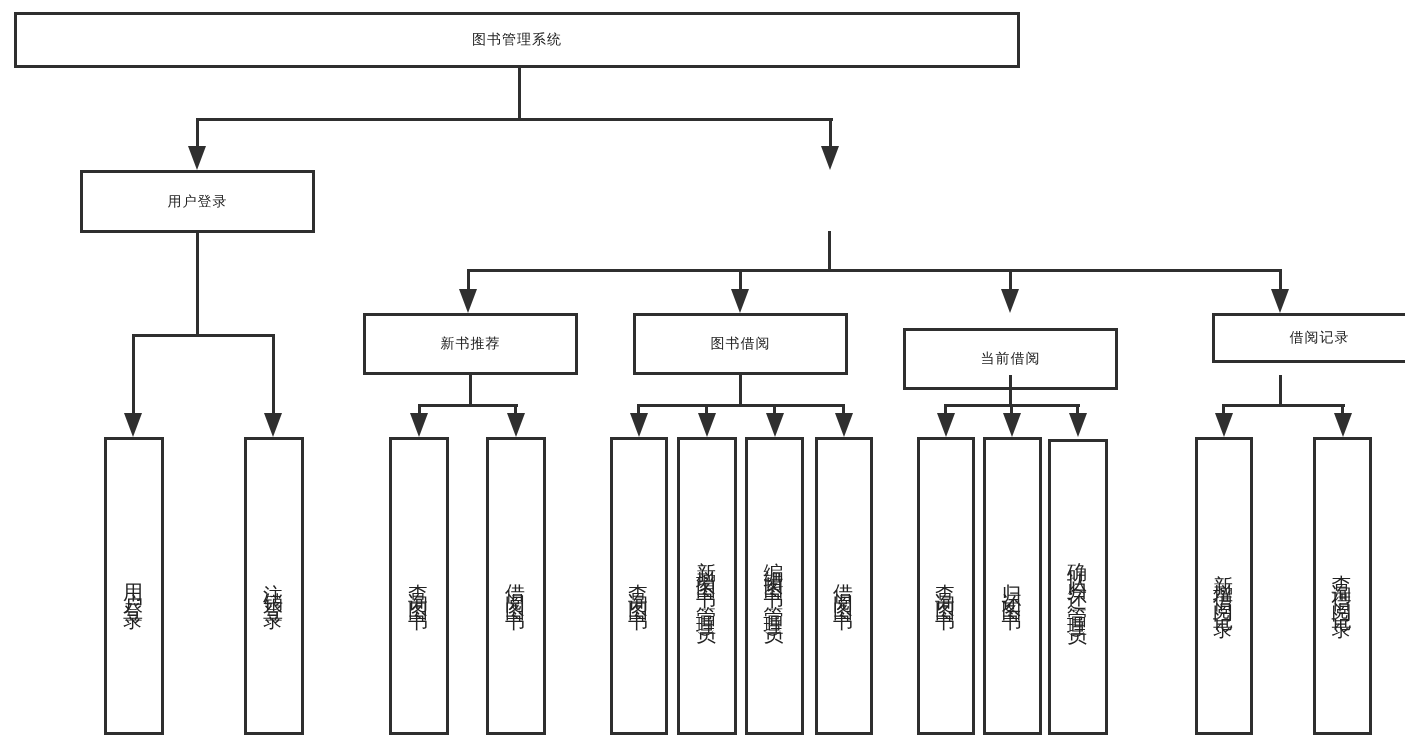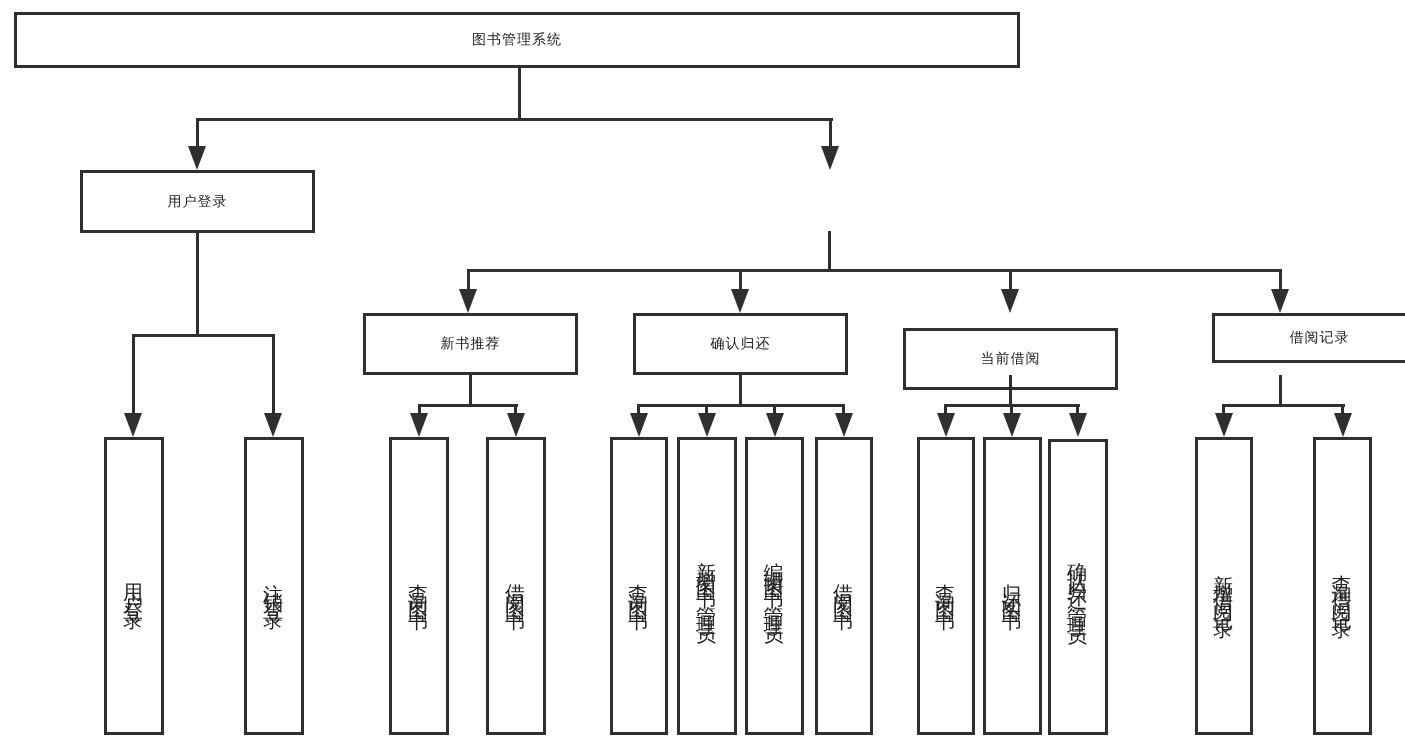--- a/index.html
+++ b/index.html
@@ -70,21 +70,21 @@
   <div class="vl" style="left:467px;top:269px;height:23px"></div>
   <div class="vl" style="left:739px;top:269px;height:23px"></div>
   <div class="vl" style="left:1009px;top:269px;height:23px"></div>
   <div class="vl" style="left:1279px;top:269px;height:23px"></div>
   <div class="ar" style="left:459px;top:289px"></div>
   <div class="ar" style="left:731px;top:289px"></div>
   <div class="ar" style="left:1001px;top:289px"></div>
   <div class="ar" style="left:1271px;top:289px"></div>
 
   <div class="hbox" style="left:363px;top:313px;width:215px;height:62px">新书推荐</div>
-  <div class="hbox" style="left:633px;top:313px;width:215px;height:62px">确认归还</div>
+  <div class="hbox" style="left:633px;top:313px;width:215px;height:62px">图书借阅</div>
   <div class="hbox" style="left:903px;top:328px;width:215px;height:62px">当前借阅</div>
   <div class="hbox" style="left:1212px;top:313px;width:215px;height:50px">借阅记录</div>
 
   <div class="vl" style="left:469px;top:375px;height:32px"></div>
   <div class="hl" style="left:418px;top:404px;width:100px"></div>
   <div class="vl" style="left:418px;top:404px;height:12px"></div>
   <div class="vl" style="left:514px;top:404px;height:12px"></div>
   <div class="ar" style="left:410px;top:413px"></div>
   <div class="ar" style="left:507px;top:413px"></div>
   <div class="vbox" style="left:389px;top:437px;width:60px;height:298px">查询图书</div>

